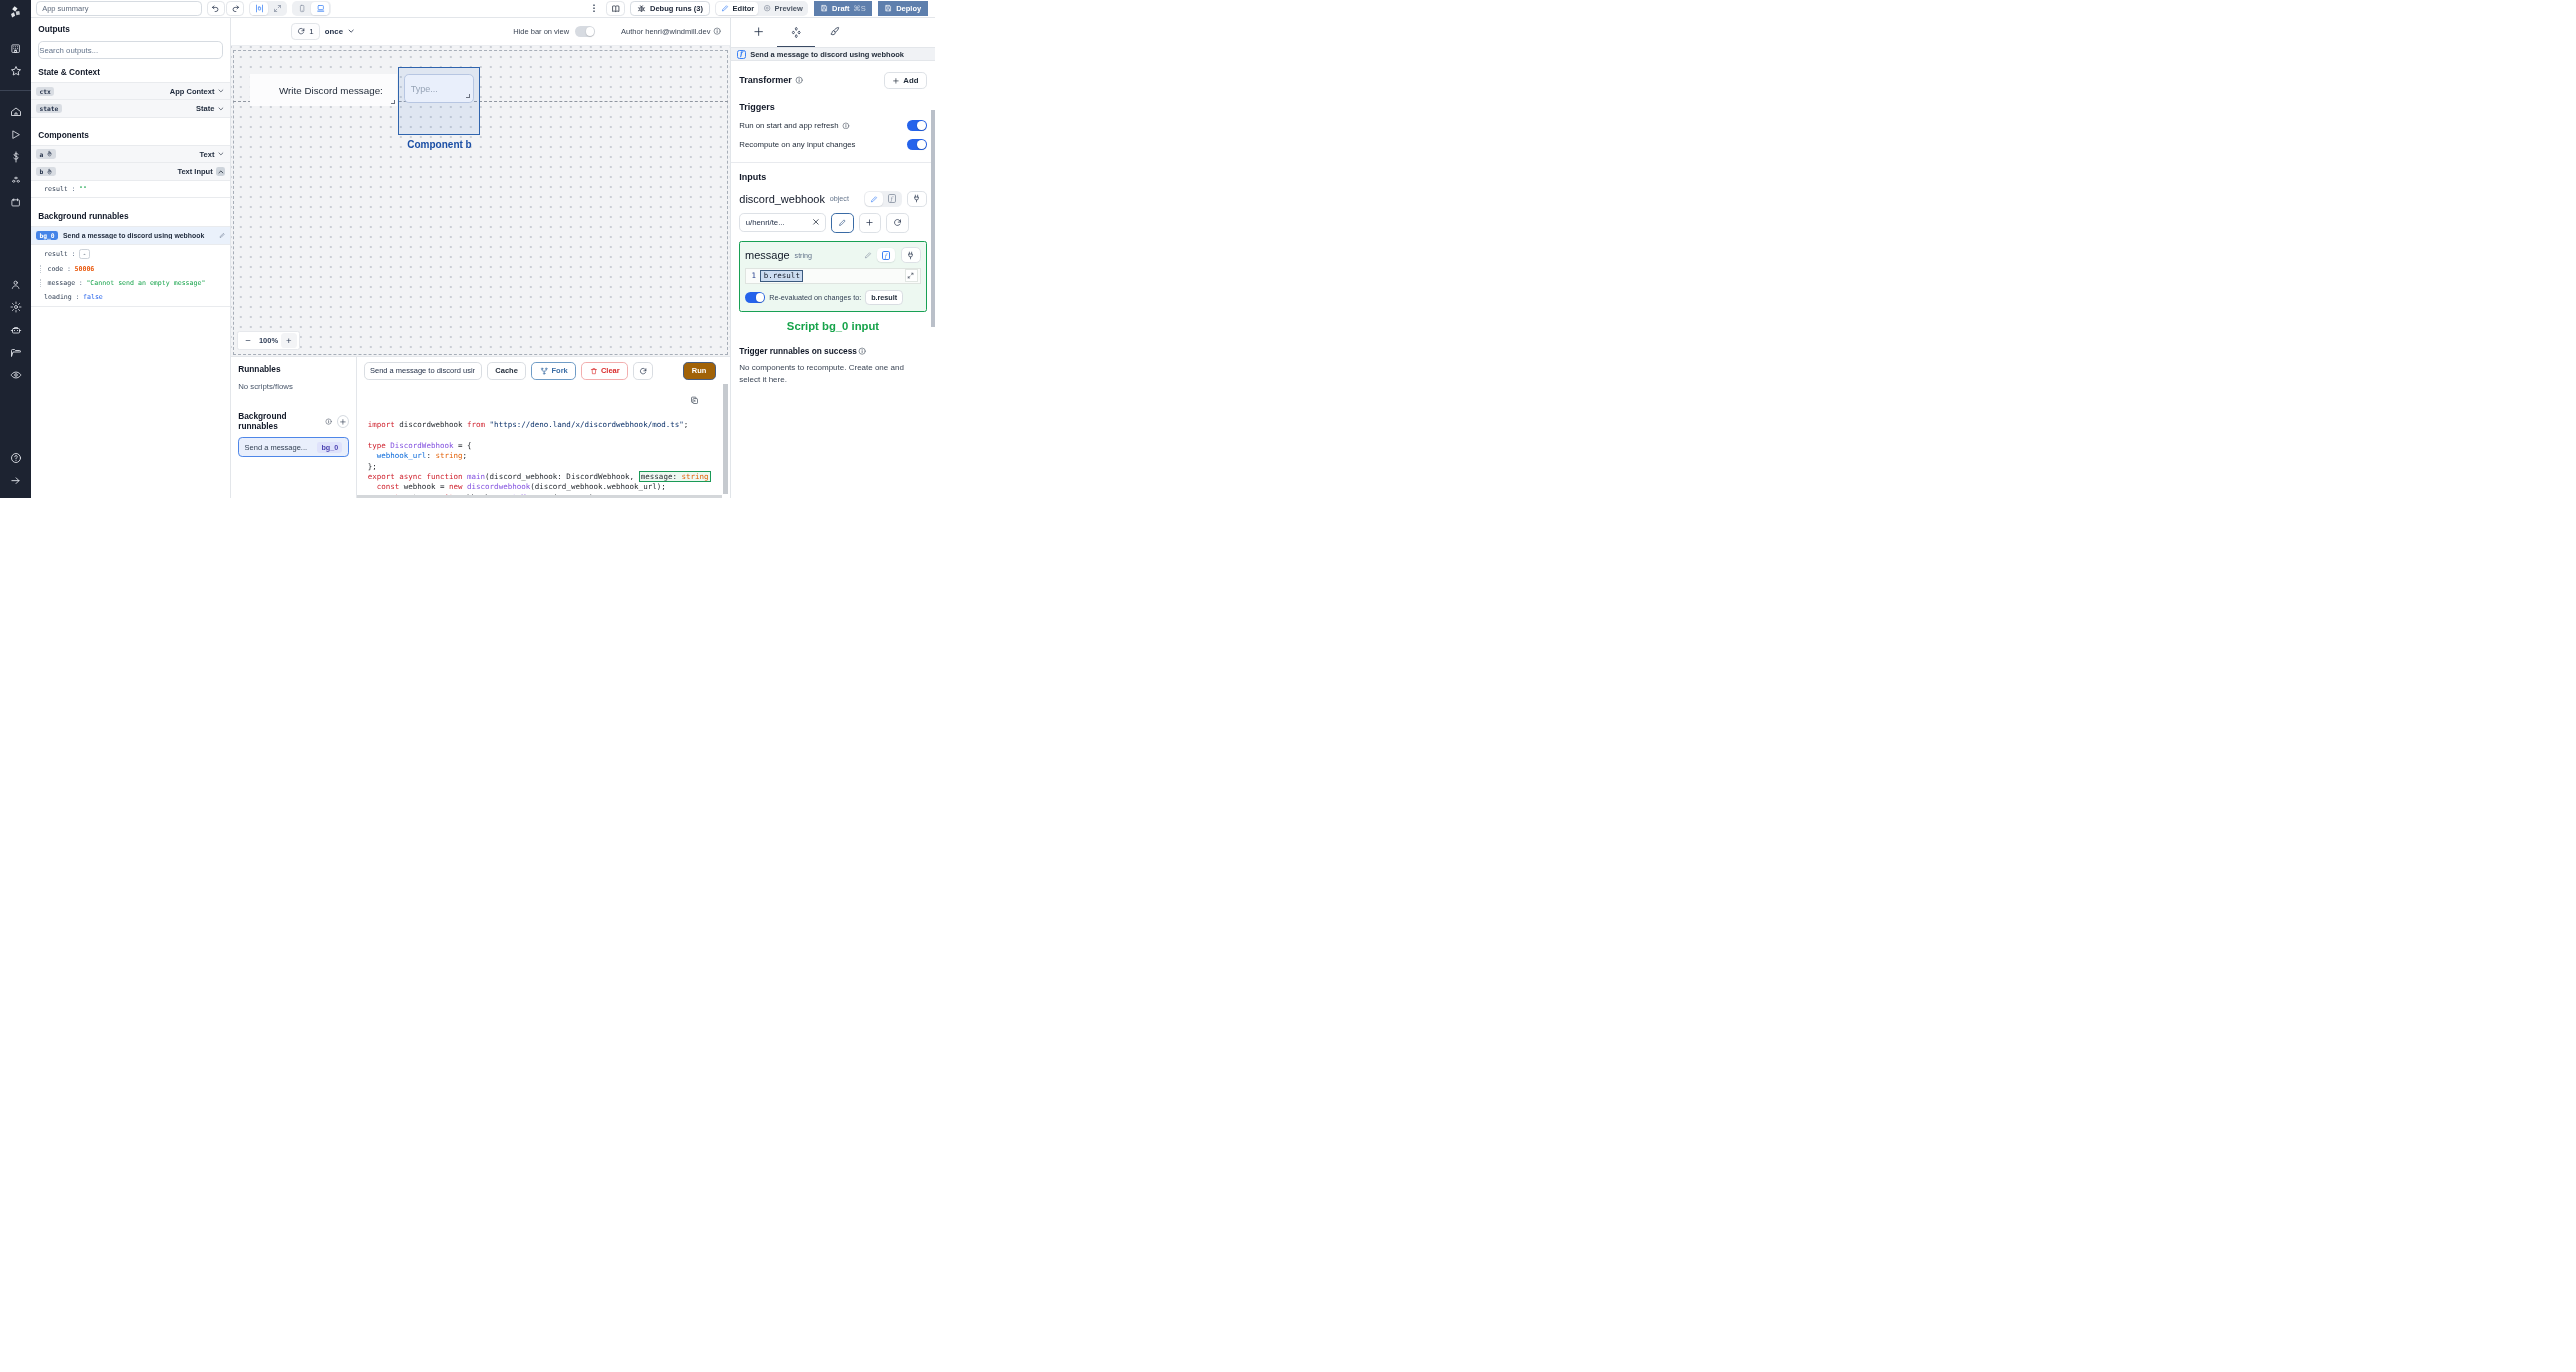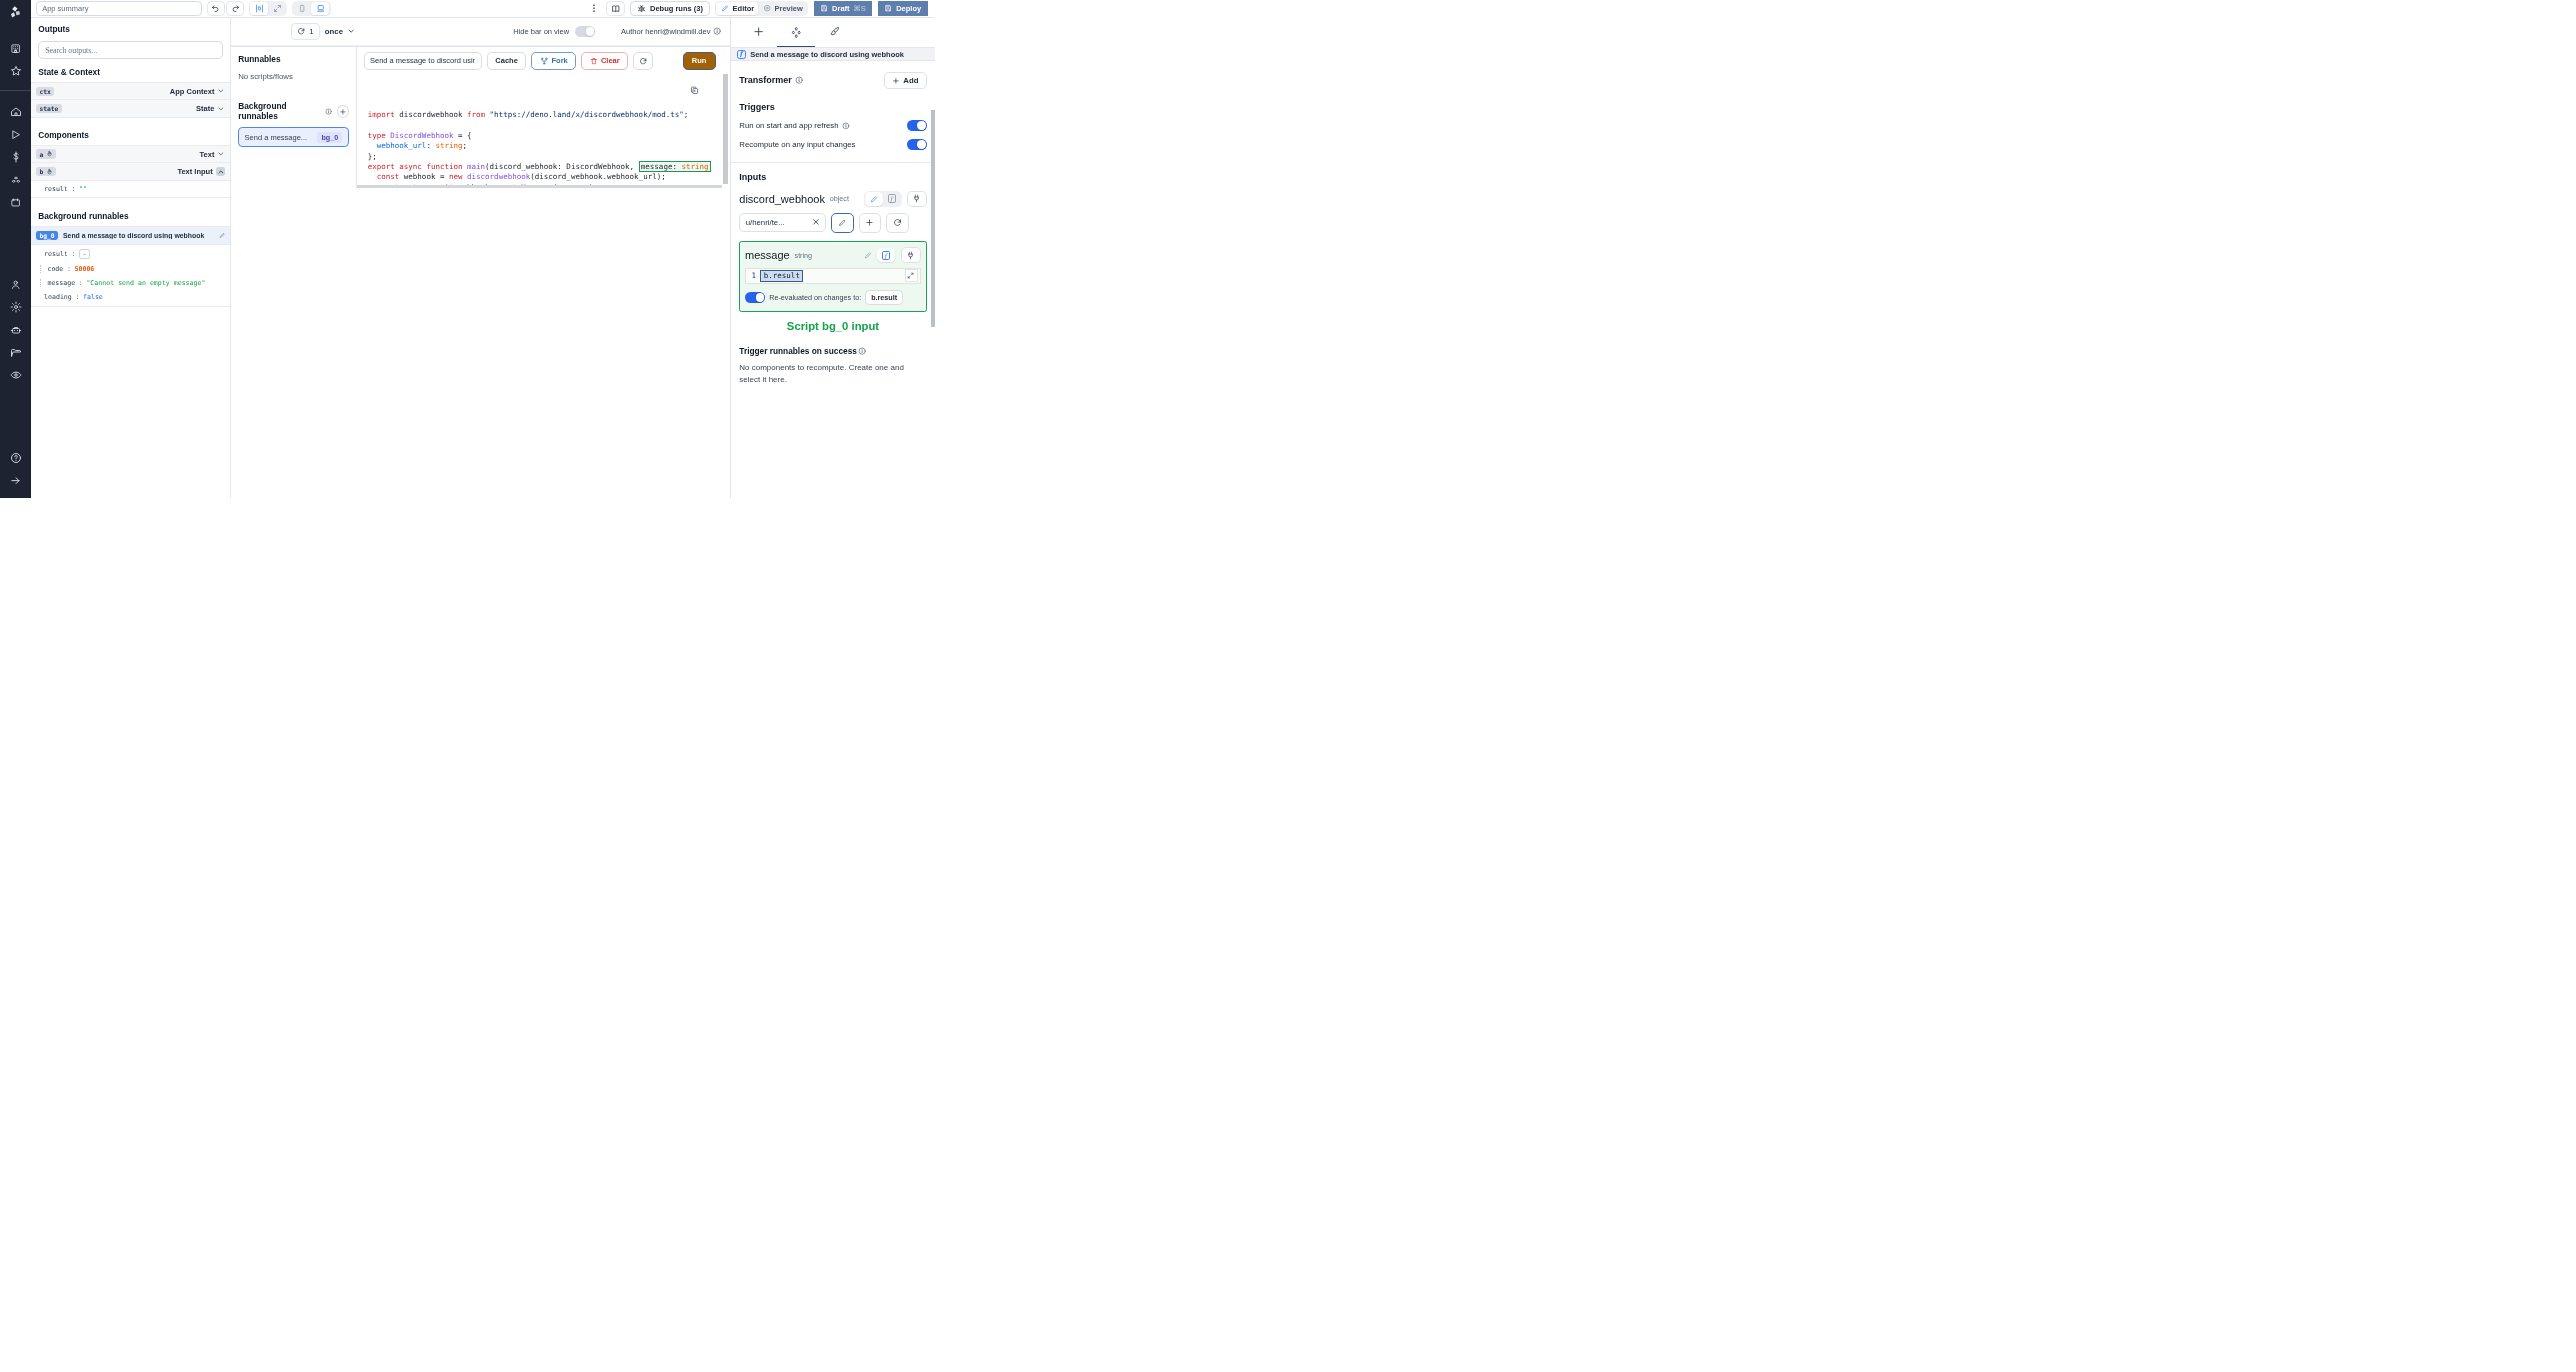--- a/index.html
+++ b/index.html
@@ -31,21 +31,21 @@
   .blue-btn { height:14.3px; padding:0 6.6px; border:none; border-radius:0; background:#5e7fad; color:#fff; display:flex; align-items:center; gap:3.6px; font-weight:bold; font-size:7.5px; cursor:pointer; white-space:nowrap; }
   .blue-btn .kbd { color:#c9d4e4; font-weight:normal; }
   .ml-auto { margin-left:auto; }
 
   .content { flex:1; display:flex; min-height:0; }
 
   
   .lpanel { width:200px; border-right:0.6px solid #e3e6ea; display:flex; flex-direction:column; overflow:hidden; flex:none; background:#fff; }
   .lp-pad { padding:6px 7.2px 0; }
   .h1 { font-size:8.3px; font-weight:bold; color:#111827; }
-  .search { margin:7.2px 0 8.3px; width:100%; height:18px; border:0.6px solid #d6dbe1; border-radius:4.8px; padding:0 6px; font-size:7.8px; font-family:Liberation Serif, serif; color:#1f2937; }
+  .search { margin:7.2px 0 8.3px; width:100%; height:18px; border:0.6px solid #d6dbe1; border-radius:4.8px; padding:0 0; font-size:7.8px; font-family:Liberation Sans, sans-serif; color:#1f2937; }
   .search::placeholder { color:#64748b; }
   .orow { height:18px; display:flex; align-items:center; padding:0 4.8px; background:#f6f7f9; border-bottom:0.6px solid #e9ebee; cursor:pointer; }
   .orow:first-child { border-top:0.6px solid #e9ebee; }
   .obadge { background:#d9dde3; color:#26334b; font-family:"DejaVu Sans Mono",monospace; font-size:6.3px; font-weight:bold; border-radius:2.4px; padding:1.2px 3.6px; display:flex; align-items:center; gap:2.4px; }
   .otype { margin-left:auto; font-weight:bold; font-size:7.5px; color:#1e293b; display:flex; align-items:center; gap:3px; }
   .chev-box { background:#ced4db; border-radius:2.4px; width:9.5px; height:8.3px; display:flex; align-items:center; justify-content:center; }
   .kv { font-family:"DejaVu Sans Mono",monospace; font-size:6.6px; color:#334155; display:flex; align-items:center; gap:3.6px; padding:3px 0 3px 13px; background:#fff; }
   .kv .colon { color:#64748b; }
   .kv .indent { border-left:0.6px dotted #c3c9d1; padding-left:6px; margin-left:-3.6px; }
   .v-green { color:#16a34a; }
@@ -477,20 +477,38 @@
             <span class="author">
               <span>Author henri@windmill.dev</span>
               <svg class="info-ic" width="8.3" height="8.3" viewBox="0 0 24 24" fill="none" stroke="#4b5563" stroke-width="1.8" stroke-linecap="round">
                   <circle cx="12" cy="12" r="9"></circle>
                   <path d="M12 11v5M12 7.5h.01" stroke-width="2.2"></path>
                 </svg>
             </span>
           </div>
         </div>
 
+        <div class="canvas">
+          <div class="dash-rect"></div>
+          <div class="dash-hline"></div>
+          <div class="comp-text">
+            <span>Write Discord message:</span>
+            <div class="rhandle"></div>
+          </div>
+          <div class="comp-sel">
+            <input class="type-input" placeholder="Type..." style="">
+            <div class="rhandle" style="right:9px;bottom:36px;"></div>
+          </div>
+          <div class="comp-label">Component b</div>
+          <div class="zoomctl">
+            <div class="zbtn">−</div>
+            <div class="zval">100%</div>
+            <div class="zbtn plus">+</div>
+          </div>
+        </div>
 
         <div class="bottom">
           <div class="runnables">
             <div class="h2">Runnables</div>
             <div class="muted" style="margin-top:8.3px;">No scripts/flows</div>
             <div class="bg-head">
               <span class="h2">Background runnables</span>
               <svg class="info-ic" width="7.2" height="7.2" viewBox="0 0 24 24" fill="none" stroke="#4b5563" stroke-width="1.8" stroke-linecap="round">
                   <circle cx="12" cy="12" r="9"></circle>
                   <path d="M12 11v5M12 7.5h.01" stroke-width="2.2"></path>

